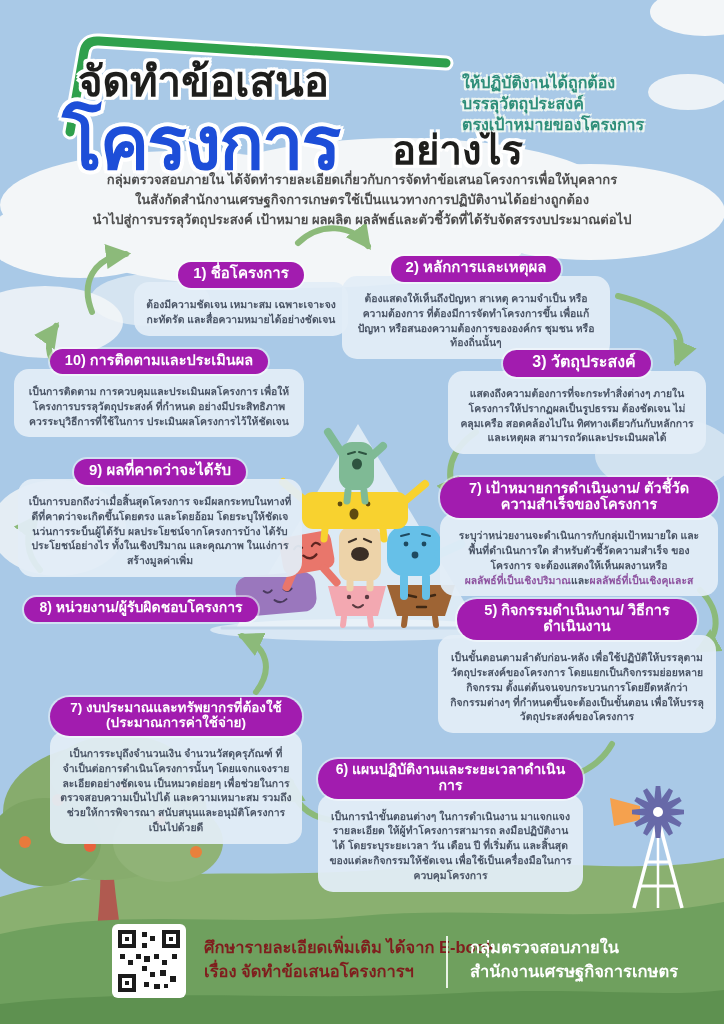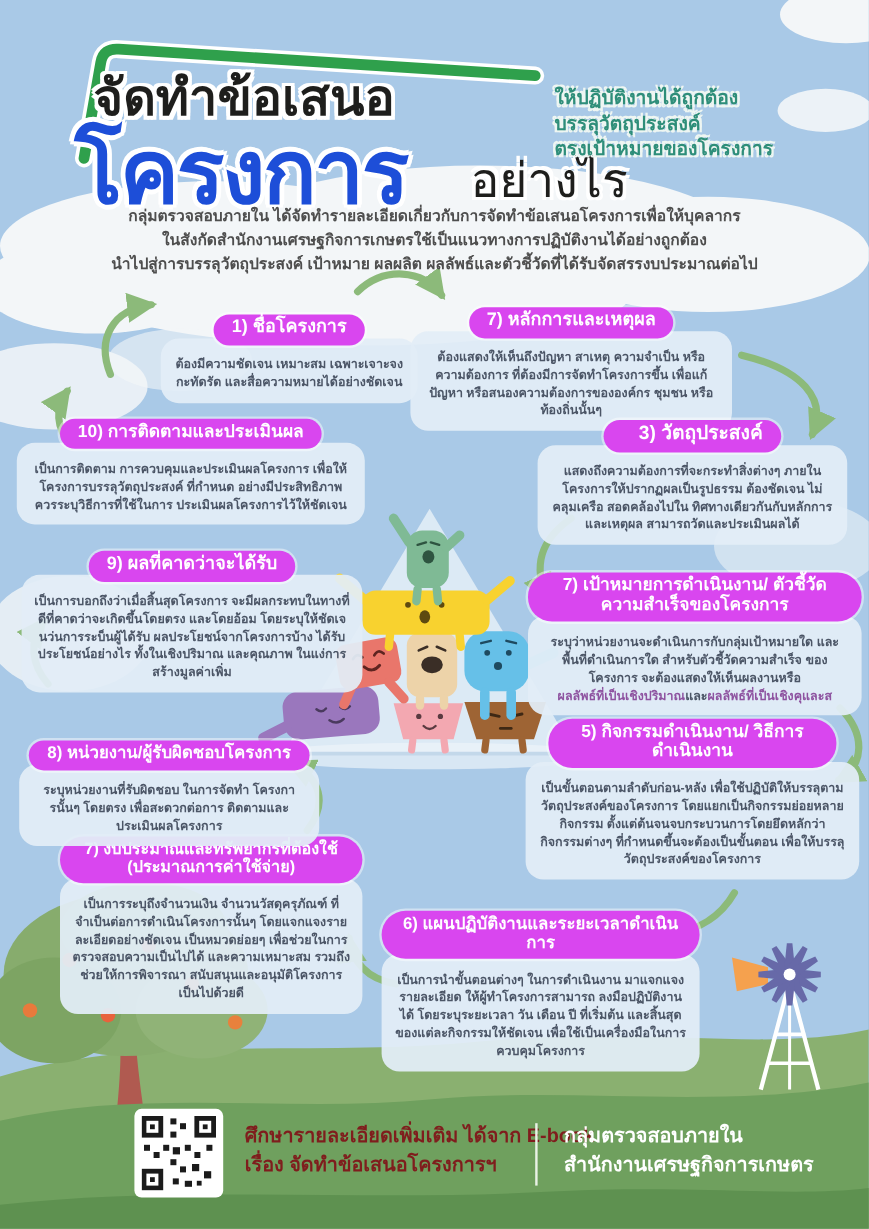--- a/index.html
+++ b/index.html
@@ -5,44 +5,44 @@
   html,body{margin:0;padding:0;}
   body{font-family:"Liberation Sans","DejaVu Sans",sans-serif;background:#7f9fbf;}
   #poster{position:relative;width:724px;height:1024px;margin:0 auto;background:#a9c9e7;overflow:hidden;}
   svg.scene{position:absolute;left:0;top:0;z-index:1;pointer-events:none;}
 
   
   .title-black1{position:absolute;left:78px;top:48px;z-index:5;font-size:42px;font-weight:bold;color:#1e1e1c;
     text-shadow:-3px -3px 0 #fff,3px -3px 0 #fff,-3px 3px 0 #fff,3px 3px 0 #fff,0 3px 0 #fff,3px 0 0 #fff,-3px 0 0 #fff,0 -3px 0 #fff;}
   .title-green{position:absolute;left:62px;top:84px;z-index:5;font-size:74px;font-weight:bold;color:#1d4ed8;letter-spacing:-2px;
     text-shadow:-3px -3px 0 #fff,3px -3px 0 #fff,-3px 3px 0 #fff,3px 3px 0 #fff,0 4px 0 #fff,4px 0 0 #fff,-4px 0 0 #fff,0 -4px 0 #fff;}
-  .title-black2{position:absolute;left:392px;top:118px;z-index:5;font-size:40px;font-weight:normal;color:#1e1e1c;
+  .title-black2{position:absolute;left:392px;top:118px;z-index:5;font-size:40px;font-weight:bold;color:#1e1e1c;
     text-shadow:-3px -3px 0 #fff,3px -3px 0 #fff,-3px 3px 0 #fff,3px 3px 0 #fff;}
   .subtitle{position:absolute;left:462px;top:72px;z-index:5;font-size:16px;font-weight:bold;color:#2e8e79;line-height:1.32;
     text-shadow:-2px -2px 0 #eef6f2,2px -2px 0 #eef6f2,-2px 2px 0 #eef6f2,2px 2px 0 #eef6f2;}
   .intro{position:absolute;left:64px;top:170px;width:596px;z-index:5;text-align:center;
     font-size:13px;line-height:1.55;color:#4e4e4e;font-weight:bold;}
 
   
   .card{position:absolute;z-index:4;text-align:center;}
-  .badge{display:inline-block;background:#d946ef;color:#fff;font-weight:bold;font-size:15px;line-height:1.12;
+  .badge{display:inline-block;background:#a21caf;color:#fff;font-weight:bold;font-size:15px;line-height:1.12;
     padding:3px 15px 6px;border-radius:20px;position:relative;z-index:2;margin-bottom:-13px;
     box-shadow:0 0 0 2px rgba(255,255,255,.45);}
   .cbody{background:rgba(226,237,247,.94);border-radius:15px;padding:16px 10px 8px;font-size:10.4px;
     color:#4b5566;line-height:1.42;font-weight:bold;}
   .hl-purple{color:#8e53a0;}
   .hl-dark{color:#4b5566;}
   #card1{left:134px;top:262px;width:214px;}
   #card2{left:342px;top:256px;width:268px;}
   #card3{left:448px;top:350px;width:258px;} #card3 .badge{font-size:16px;padding-left:29px;}
   #card4{left:440px;top:477px;width:278px;} #card4 .badge{font-size:14.5px;max-width:250px;}
   #card5{left:438px;top:599px;width:278px;} #card5 .badge{font-size:14.5px;max-width:210px;}
   #card6{left:318px;top:759px;width:265px;} #card6 .badge{font-size:14px;}
   #card7{left:50px;top:697px;width:252px;}  #card7 .badge{font-size:13.5px;max-width:240px;}
-  #card8{left:16px;top:597px;width:250px;}  #card8 .badge{font-size:14px;margin-top:20px;}
+  #card8{left:16px;top:597px;width:250px;}  #card8 .badge{font-size:14px;}
   #card9{left:18px;top:459px;width:284px;}
   #card10{left:14px;top:349px;width:290px;} #card10 .badge{font-size:14.5px;}
 
   
   .qr-box{position:absolute;left:112px;top:924px;width:74px;height:74px;background:#fff;border-radius:6px;z-index:6;
     display:flex;align-items:center;justify-content:center;}
   .foot-left{position:absolute;left:204px;top:936px;z-index:6;color:#7f1d1d;font-size:16.5px;font-weight:bold;line-height:1.45;}
   .foot-div{position:absolute;left:446px;top:936px;width:2px;height:52px;background:#e9f2e6;z-index:6;}
   .foot-right{position:absolute;left:470px;top:936px;z-index:6;color:#fff;font-size:16.5px;font-weight:bold;line-height:1.45;}
 </style>
@@ -231,21 +231,21 @@
     <div>ในสังกัดสำนักงานเศรษฐกิจการเกษตรใช้เป็นแนวทางการปฏิบัติงานได้อย่างถูกต้อง</div>
     <div>นำไปสู่การบรรลุวัตถุประสงค์ เป้าหมาย ผลผลิต ผลลัพธ์และตัวชี้วัดที่ได้รับจัดสรรงบประมาณต่อไป</div>
   </div>
 
   <div class="card" id="card1">
     <div class="badge">1) ชื่อโครงการ</div>
     <div class="cbody">ต้องมีความชัดเจน เหมาะสม เฉพาะเจาะจง กะทัดรัด และสื่อความหมายได้อย่างชัดเจน</div>
   </div>
 
   <div class="card" id="card2">
-    <div class="badge">7) หลักการและเหตุผล</div>
+    <div class="badge">2) หลักการและเหตุผล</div>
     <div class="cbody">ต้องแสดงให้เห็นถึงปัญหา สาเหตุ ความจำเป็น หรือความต้องการ ที่ต้องมีการจัดทำโครงการขึ้น เพื่อแก้ปัญหา หรือสนองความต้องการขององค์กร ชุมชน หรือท้องถิ่นนั้นๆ</div>
   </div>
 
   <div class="card" id="card3">
     <div class="badge">3) วัตถุประสงค์</div>
     <div class="cbody">แสดงถึงความต้องการที่จะกระทำสิ่งต่างๆ ภายในโครงการให้ปรากฏผลเป็นรูปธรรม ต้องชัดเจน ไม่คลุมเครือ สอดคล้องไปใน ทิศทางเดียวกันกับหลักการและเหตุผล สามารถวัดและประเมินผลได้</div>
   </div>
 
   <div class="card" id="card4">
     <div class="badge">7) เป้าหมายการดำเนินงาน/ ตัวชี้วัดความสำเร็จของโครงการ</div>
@@ -267,21 +267,20 @@
     <div class="cbody">เป็นการนำขั้นตอนต่างๆ ในการดำเนินงาน มาแจกแจงรายละเอียด ให้ผู้ทำโครงการสามารถ ลงมือปฏิบัติงานได้ โดยระบุระยะเวลา วัน เดือน ปี ที่เริ่มต้น และสิ้นสุดของแต่ละกิจกรรมให้ชัดเจน เพื่อใช้เป็นเครื่องมือในการควบคุมโครงการ</div>
   </div>
 
   <div class="card" id="card7">
     <div class="badge">7) งบประมาณและทรัพยากรที่ต้องใช้ (ประมาณการค่าใช้จ่าย)</div>
     <div class="cbody">เป็นการระบุถึงจำนวนเงิน จำนวนวัสดุครุภัณฑ์ ที่จำเป็นต่อการดำเนินโครงการนั้นๆ โดยแจกแจงรายละเอียดอย่างชัดเจน เป็นหมวดย่อยๆ เพื่อช่วยในการตรวจสอบความเป็นไปได้ และความเหมาะสม รวมถึงช่วยให้การพิจารณา สนับสนุนและอนุมัติโครงการเป็นไปด้วยดี</div>
   </div>
 
   <div class="card" id="card8">
     <div class="badge">8) หน่วยงาน/ผู้รับผิดชอบโครงการ</div>
-    <div class="cbody">ระบุหน่วยงานที่รับผิดชอบ ในการจัดทำ โครงการนั้นๆ โดยตรง เพื่อสะดวกต่อการ ติดตามและประเมินผลโครงการ</div>
   </div>
 
   <div class="card" id="card9">
     <div class="badge">9) ผลที่คาดว่าจะได้รับ</div>
     <div class="cbody">เป็นการบอกถึงว่าเมื่อสิ้นสุดโครงการ จะมีผลกระทบในทางที่ดีที่คาดว่าจะเกิดขึ้นโดยตรง และโดยอ้อม โดยระบุให้ชัดเจนว่นการระบ็นผู้ได้รับ ผลประโยชน์จากโครงการบ้าง ได้รับประโยชน์อย่างไร ทั้งในเชิงปริมาณ และคุณภาพ ในแง่การสร้างมูลค่าเพิ่ม</div>
   </div>
 
   <div class="card" id="card10">
     <div class="badge">10) การติดตามและประเมินผล</div>
     <div class="cbody">เป็นการติดตาม การควบคุมและประเมินผลโครงการ เพื่อให้โครงการบรรลุวัตถุประสงค์ ที่กำหนด อย่างมีประสิทธิภาพ ควรระบุวิธีการที่ใช้ในการ ประเมินผลโครงการไว้ให้ชัดเจน</div>

